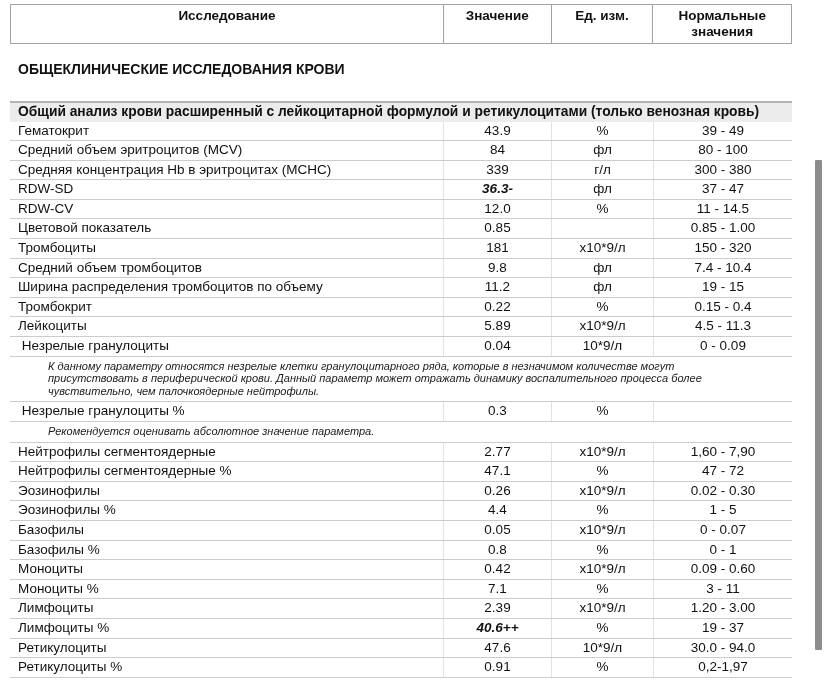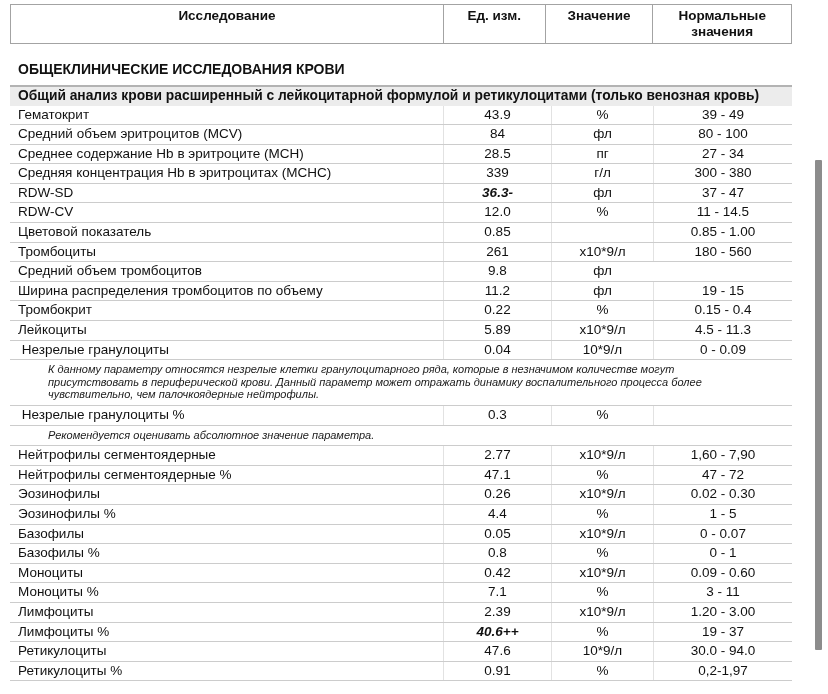--- a/index.html
+++ b/index.html
@@ -24,21 +24,21 @@
   .hc-label{width:433px;}
   .hc-value{width:108px;}
   .hc-unit{width:102px;}
   .hc-norm{width:139px;}
 
   .section-title{
     margin-top:17px;padding-left:8px;font-weight:bold;font-size:14px;line-height:16px;
   }
 
   .subsection{
-    margin-top:8px;background:#ececec;border-top:2px solid #b3b3b3;
+    margin-top:24px;background:#ececec;border-top:2px solid #b3b3b3;
     font-weight:bold;font-size:13.8px;line-height:16.5px;padding:1px 8px 1px 8px;
     box-sizing:border-box;
   }
 
   
   .row{
     display:flex;box-sizing:border-box;height:19.6px;border-bottom:1px solid #cccccc;
     font-size:13.5px;line-height:18px;background:#fff;
   }
   .cell-label{
@@ -63,47 +63,41 @@
   }
 </style>
 </head>
 <body>
 
 <div class="page">
   <div class="content">
 
     <div class="header-table">
       <div class="header-cell hc-label">Исследование</div>
+      <div class="header-cell hc-value">Значение</div>
       <div class="header-cell hc-unit">Ед. изм.</div>
-      <div class="header-cell hc-value">Значение</div>
       <div class="header-cell hc-norm">Нормальные значения</div>
     </div>
 
     <div class="section-title">ОБЩЕКЛИНИЧЕСКИЕ ИССЛЕДОВАНИЯ КРОВИ</div>
 
     <div class="subsection">Общий анализ крови расширенный с лейкоцитарной формулой и ретикулоцитами (только венозная кровь)</div>
 
     <div>
         <div class="row">
           <div class="cell-label">Гематокрит</div>
           <div class="cell-value">43.9</div>
           <div class="cell-unit">%</div>
           <div class="cell-norm">39 - 49</div>
         </div>
         <div class="row">
           <div class="cell-label">Средний объем эритроцитов (MCV)</div>
           <div class="cell-value">84</div>
           <div class="cell-unit">фл</div>
           <div class="cell-norm">80 - 100</div>
-        </div>
-        <div class="row">
-          <div class="cell-label">Среднее содержание Hb в эритроците (MCH)</div>
-          <div class="cell-value">28.5</div>
-          <div class="cell-unit">пг</div>
-          <div class="cell-norm">27 - 34</div>
         </div>
         <div class="row">
           <div class="cell-label">Средняя концентрация Hb в эритроцитах (MCHC)</div>
           <div class="cell-value">339</div>
           <div class="cell-unit">г/л</div>
           <div class="cell-norm">300 - 380</div>
         </div>
         <div class="row">
           <div class="cell-label">RDW-SD</div>
           <div class="cell-value flagged">36.3-</div>
@@ -117,28 +111,29 @@
           <div class="cell-norm">11 - 14.5</div>
         </div>
         <div class="row">
           <div class="cell-label">Цветовой показатель</div>
           <div class="cell-value">0.85</div>
           <div class="cell-unit"></div>
           <div class="cell-norm">0.85 - 1.00</div>
         </div>
         <div class="row">
           <div class="cell-label">Тромбоциты</div>
-          <div class="cell-value">261</div>
-          <div class="cell-unit">х10*9/л</div>
-          <div class="cell-norm">180 - 560</div>
+          <div class="cell-value">181</div>
+          <div class="cell-unit">х10*9/л</div>
+          <div class="cell-norm">150 - 320</div>
         </div>
         <div class="row">
           <div class="cell-label">Средний объем тромбоцитов</div>
           <div class="cell-value">9.8</div>
           <div class="cell-unit">фл</div>
+          <div class="cell-norm">7.4 - 10.4</div>
         </div>
         <div class="row">
           <div class="cell-label">Ширина распределения тромбоцитов по объему</div>
           <div class="cell-value">11.2</div>
           <div class="cell-unit">фл</div>
           <div class="cell-norm">19 - 15</div>
         </div>
         <div class="row">
           <div class="cell-label">Тромбокрит</div>
           <div class="cell-value">0.22</div>

